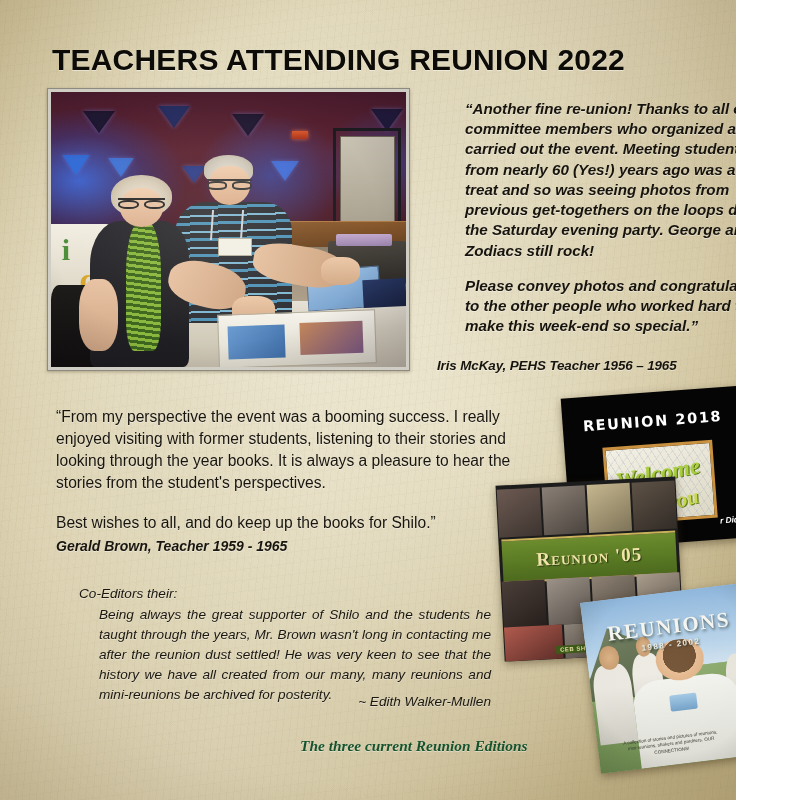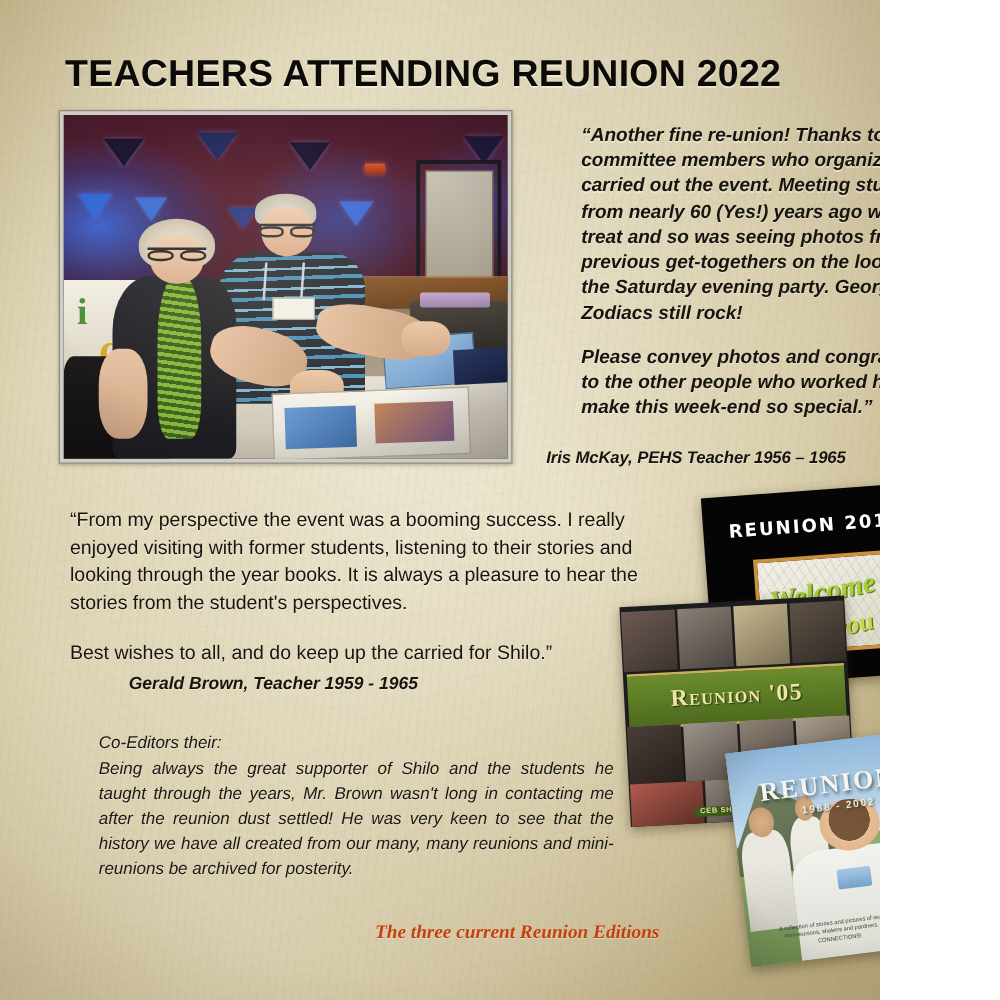--- a/index.html
+++ b/index.html
@@ -13,20 +13,21 @@
     font-family: "Liberation Sans", sans-serif;
   }
 
   
   #page {
     position: relative;
     width: 704px;
     height: 800px;
     background-color: #e8e2c9;
     overflow: hidden;
+    padding-left: 32px;
   }
   .parchment-base {
     position: absolute;
     inset: 0;
     background:
       radial-gradient(ellipse 75% 70% at 42% 40%,
          rgba(250,247,232,0.97) 0%,
          rgba(243,238,215,0.85) 38%,
          rgba(226,217,184,0.55) 62%,
          rgba(200,186,146,0.42) 82%,
@@ -379,59 +380,58 @@
   #quote-gerald .para2 { margin-top: 17px; }
   #gerald-attrib {
     position: absolute;
     left: 56px;
     top: 538px;
     font-style: italic;
     font-weight: bold;
     font-size: 14px;
     color: #18150f;
     text-shadow: 0 1px 0 rgba(255,255,255,0.4);
-    margin-left: 47px;
   }
 
   
   #note {
     position: absolute;
     left: 79px;
     top: 584px;
     width: 412px;
     font-style: italic;
     font-size: 13.6px;
     line-height: 1.47;
     color: #1a1710;
     text-align: justify;
     text-shadow: 0 1px 0 rgba(255,255,255,0.35);
   }
   #note .note-head { text-align: left; }
-  #note .note-body { margin-top: 1px; }
+  #note .note-body { margin-top: 1px; margin-left: 20px; }
   #note-sign {
     position: absolute;
     left: 79px;
     top: 694px;
     width: 412px;
     text-align: right;
     font-style: italic;
     font-size: 13.6px;
     color: #1a1710;
     text-shadow: 0 1px 0 rgba(255,255,255,0.35);
   }
 
   #caption {
     position: absolute;
     left: 300px;
     top: 737px;
     font-family: "Liberation Serif", serif;
     font-style: italic;
     font-weight: bold;
     font-size: 15.4px;
-    color: #c2410c;
+    color: #14532d;
     white-space: nowrap;
     text-shadow: 0 1px 0 rgba(255,255,255,0.4);
   }
 
   
   .book {
     position: absolute;
     box-shadow: 0 3px 9px rgba(50,38,16,0.45);
     overflow: hidden;
   }
@@ -720,28 +720,29 @@
   </div>
 
   <div id="quote-iris">
     <div class="para1">“Another fine re-union! Thanks to all of the committee members who organized and carried out the event. Meeting students from nearly 60 (Yes!) years ago was a real treat and so was seeing photos from previous get-togethers on the loops during the Saturday evening party. George and the Zodiacs still rock!</div>
     <div class="para2">Please convey photos and congratulations to the other people who worked hard to make this week-end so special.”</div>
   </div>
   <div id="iris-attrib">Iris McKay, PEHS Teacher 1956 – 1965</div>
 
   <div id="quote-gerald">
     <div class="para1">“From my perspective the event was a booming success. I really enjoyed visiting with former students, listening to their stories and looking through the year books. It is always a pleasure to hear the stories from the student's perspectives.</div>
-    <div class="para2">Best wishes to all, and do keep up the carried for Shilo.”</div>
+    <div class="para2">Best wishes to all, and do keep up the books for Shilo.”</div>
   </div>
   <div id="gerald-attrib">Gerald Brown, Teacher 1959 - 1965</div>
 
   <div id="note">
     <div class="note-head">Co-Editors their:</div>
     <div class="note-body">Being always the great supporter of Shilo and the students he taught through the years, Mr. Brown wasn't long in contacting me after the reunion dust settled! He was very keen to see that the history we have all created from our many, many reunions and mini-reunions be archived for posterity.</div>
   </div>
+  <div id="note-sign">~ Edith Walker-Mullen</div>
 
   <div class="book" id="book-2018">
     <div class="b-title">REUNION 2018</div>
     <div class="welcome-photo">
       <div class="wline"></div>
       <div class="welcome-word">Welcome</div>
       <div class="you-word">you</div>
     </div>
     <div class="b-sub">r Did</div>
   </div>

